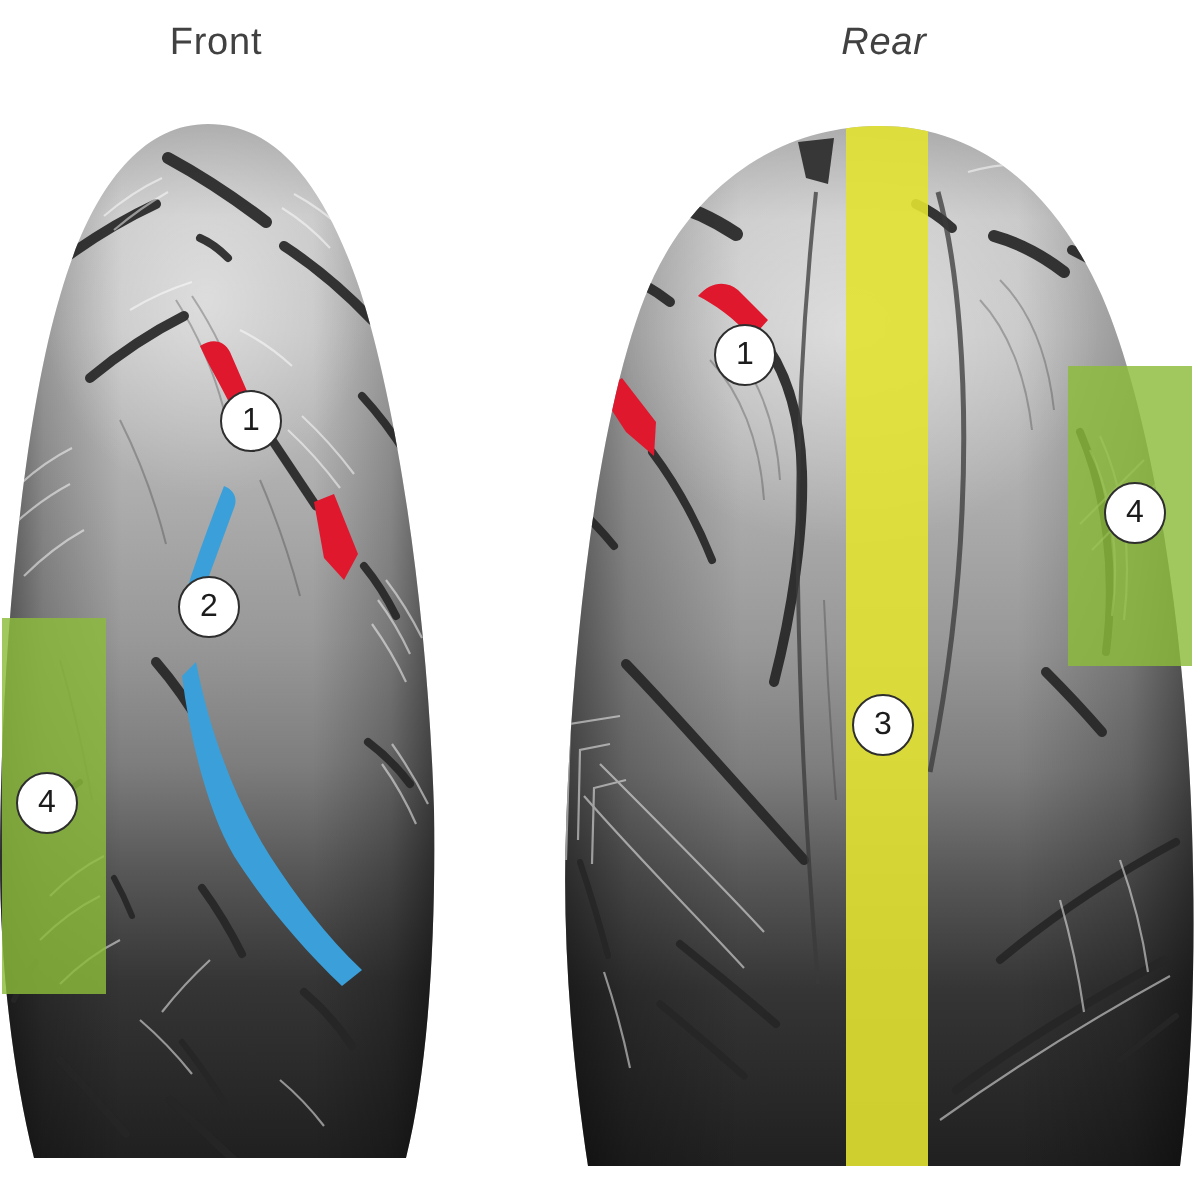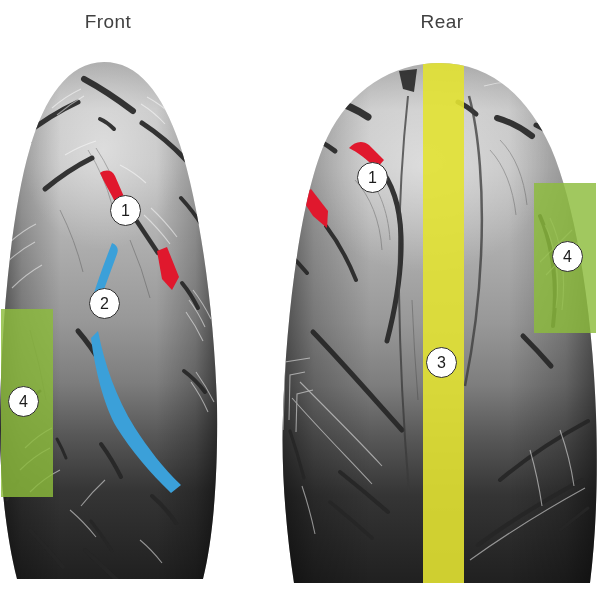--- a/index.html
+++ b/index.html
@@ -5,21 +5,21 @@
   html,body{margin:0;padding:0;background:#fff;}
   .stage{
     position:relative;width:600px;height:600px;background:#ffffff;overflow:hidden;
     font-family:"Liberation Sans",sans-serif;
   }
   .tire-label{
     position:absolute;top:11px;width:160px;text-align:center;
     font-size:19px;letter-spacing:.4px;color:#414141;
   }
   .tire-label.front{left:28px;}
-  .tire-label.rear{left:362px;}
+  .tire-label.rear{left:362px;font-style:italic;}
   .scene{position:absolute;left:0;top:0;}
   .callout{
     position:absolute;width:31px;height:31px;border-radius:50%;
     background:#ffffff;border:1.5px solid #2e2e2e;box-sizing:border-box;
     display:flex;align-items:center;justify-content:center;
     font-size:16px;font-weight:500;color:#1c1c1c;line-height:1;
   }
 </style>
 </head>
 <body>

